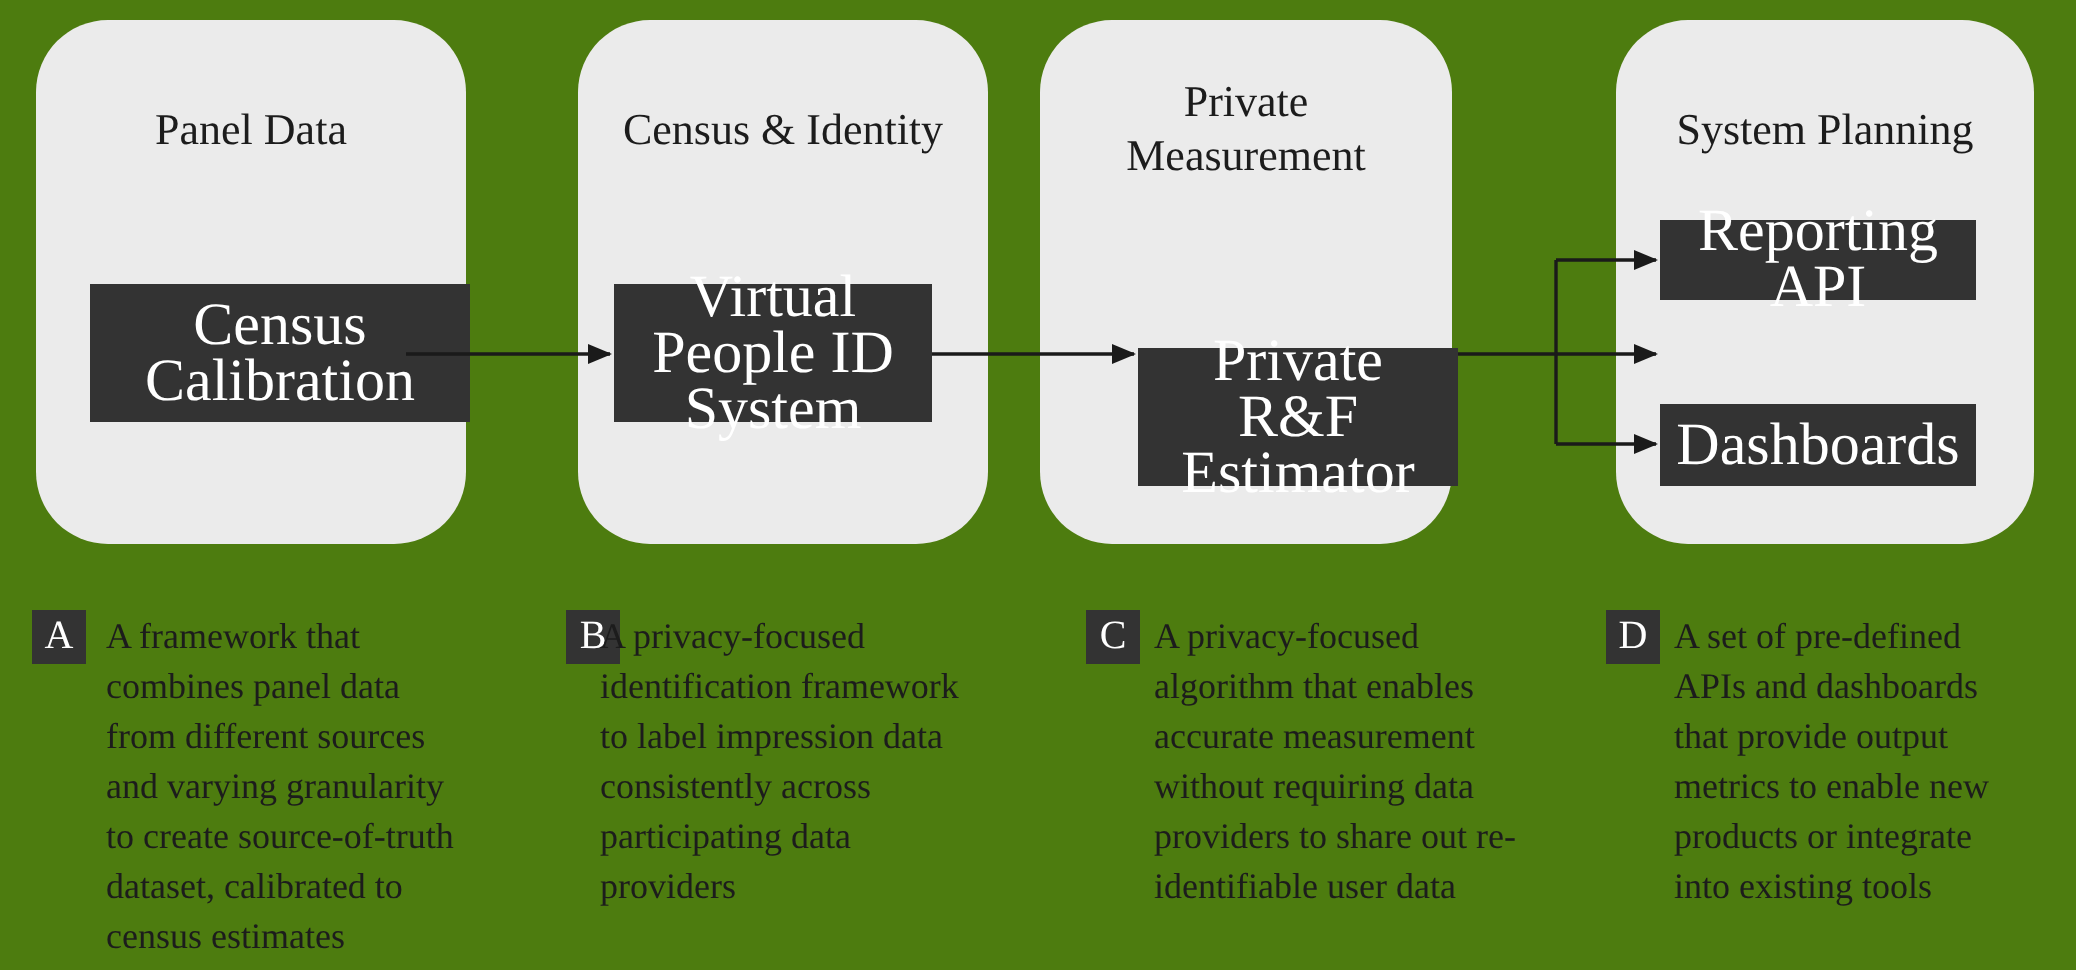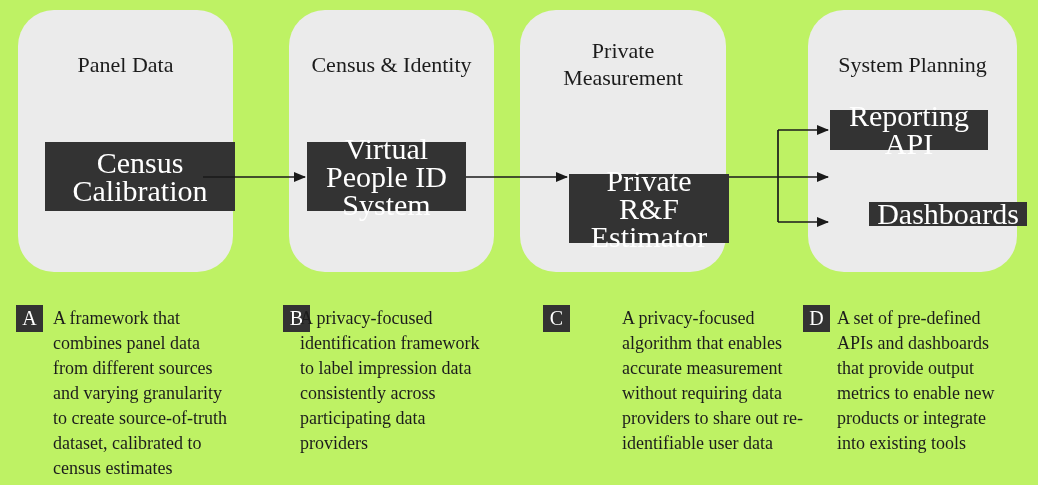--- a/index.html
+++ b/index.html
@@ -1,20 +1,20 @@
 <!DOCTYPE html>
 <html><head>
 <meta charset="utf-8">
 <style>
   html, body { margin: 0; padding: 0; background: #ffffff; }
   #canvas {
     position: relative;
     width: 1038px;
     height: 485px;
-    background: #bef264;
+    background: #4d7c0f;
     font-family: "Liberation Serif", serif;
     color: #1c1c1c;
     overflow: hidden;
   }
   .panel {
     position: absolute;
     top: 10px;
     height: 262px;
     background: #ebebeb;
     border-radius: 36px;
@@ -47,21 +47,21 @@
     font-size: 30px;
     line-height: 28px;
     padding: 0 8px;
     box-sizing: border-box;
   }
   #box-census    { left: 45px;  top: 142px; width: 190px; height: 69px; }
   #box-vid      { left: 307px; top: 142px; width: 159px; height: 69px; }
   #box-rf       { left: 569px; top: 142px; width: 160px; height: 69px; margin-top: 32px; }
   #box-reporting { left: 830px; top: 110px; width: 158px; height: 40px; }
   #box-planning  { left: 830px; top: 157px; width: 158px; height: 40px; }
-  #box-dash      { left: 830px; top: 202px; width: 158px; height: 24px; margin-left: 39px; }
+  #box-dash      { left: 830px; top: 202px; width: 158px; height: 41px; }
   #arrows {
     position: absolute;
     top: 0; left: 0;
     width: 1038px; height: 485px;
     pointer-events: none;
   }
   .badge {
     position: absolute;
     top: 305px;
     width: 27px; height: 27px;
@@ -78,21 +78,21 @@
   #badge-d { left: 803px; }
   .desc {
     position: absolute;
     top: 306px;
     font-size: 18px;
     line-height: 25px;
     color: #1c1c1c;
   }
   #desc-a { left: 53px;  width: 182px; }
   #desc-b { left: 300px; width: 188px; }
-  #desc-c { left: 577px; width: 185px; margin-left: 45px; }
+  #desc-c { left: 577px; width: 185px; }
   #desc-d { left: 837px; width: 178px; }
 </style>
 </head>
 <body>
 
 <div id="canvas">
 
   <div class="panel p1">
     <div class="panel-title">
       <span>Panel Data</span>

